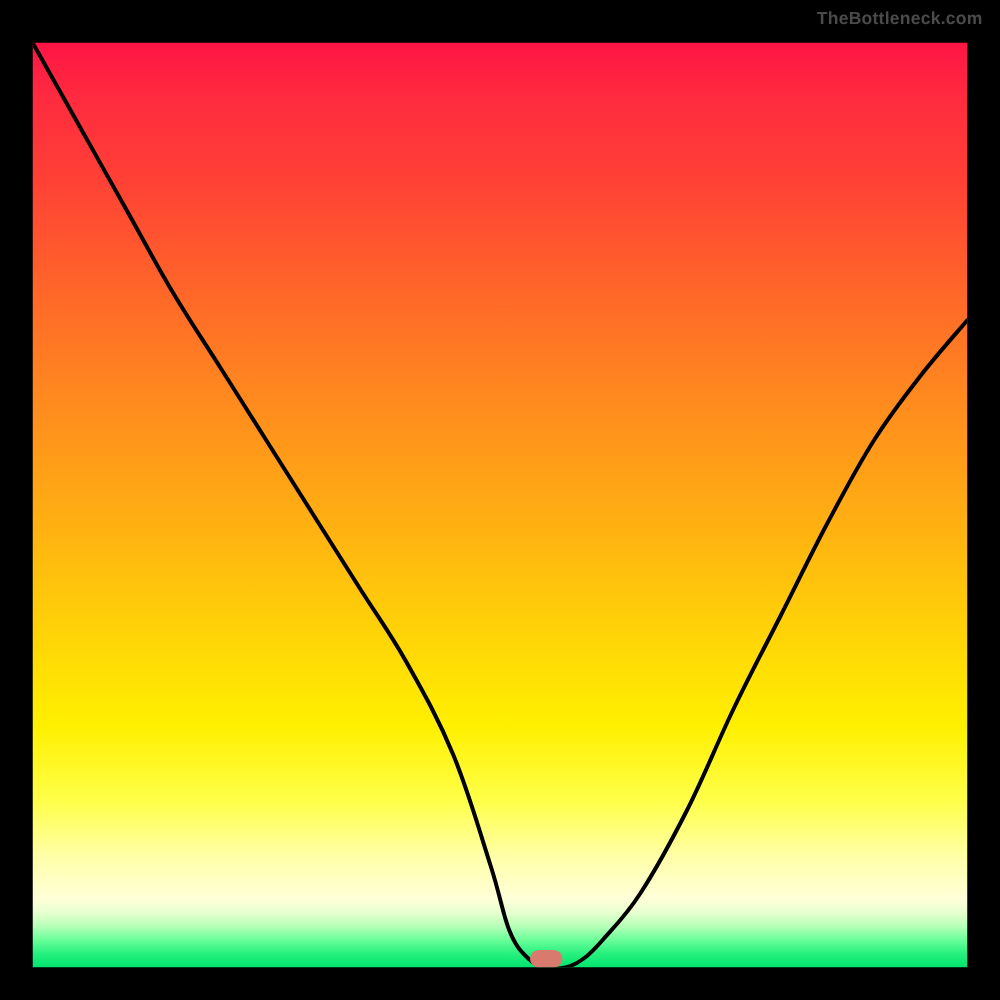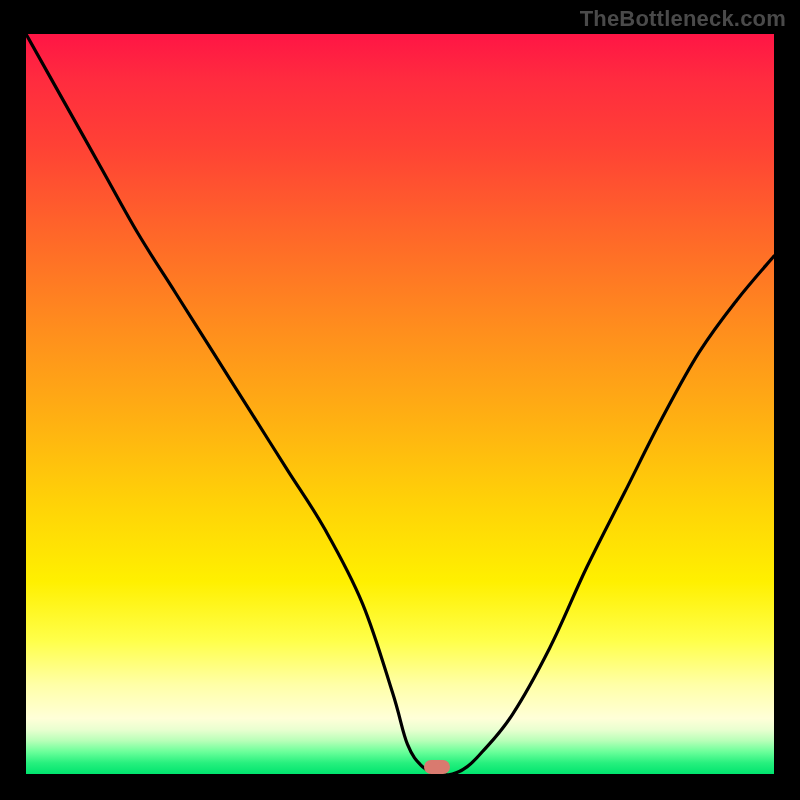--- a/index.html
+++ b/index.html
@@ -15,21 +15,21 @@
     position: relative;
     width: 800px;
     height: 800px;
     background: #000;
   }
   .watermark {
     position: absolute;
     top: 6px;
     right: 14px;
     color: #4a4a4a;
-    font-size: 22px;
+    font-size: 14px;
     font-weight: 600;
     letter-spacing: 0.2px;
     z-index: 5;
   }
   
   .plot {
     position: absolute;
     left: 26px;
     top: 34px;
     width: 748px;   

